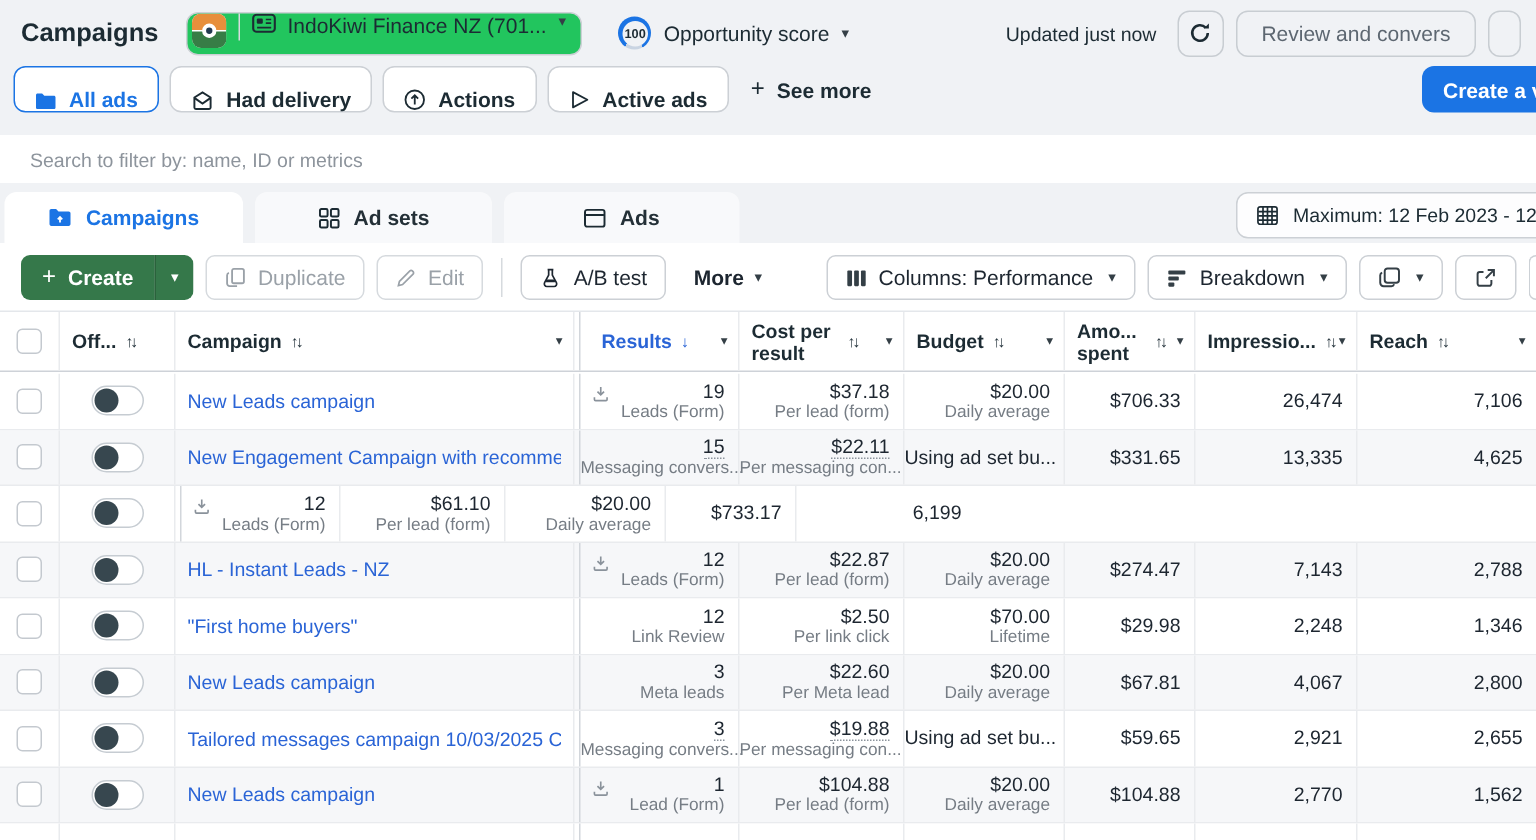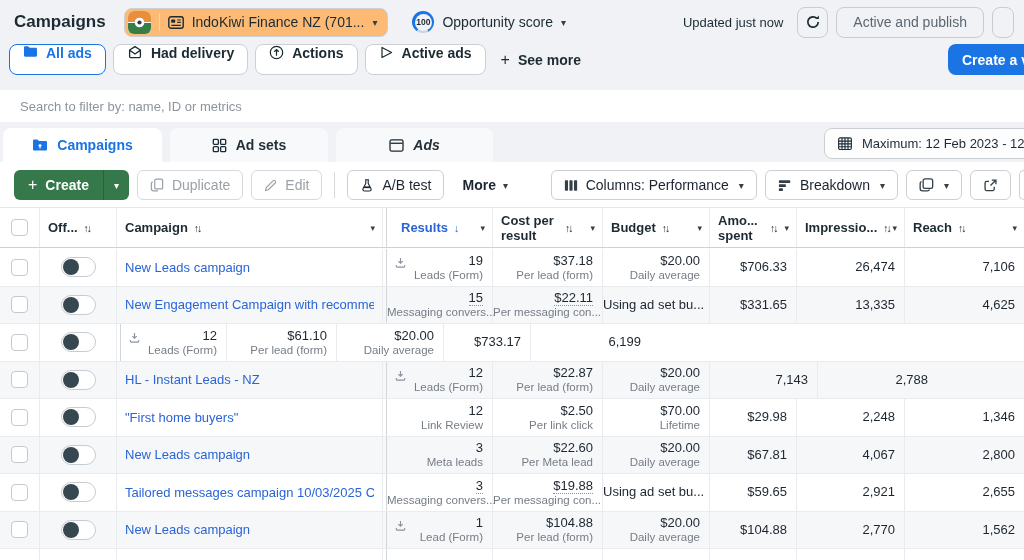--- a/index.html
+++ b/index.html
@@ -5,62 +5,62 @@
   html,body{margin:0;padding:0;background:#e9ebee;}
   .app{position:relative;width:1024px;height:560px;overflow:hidden;background:#fff;
        font-family:"Liberation Sans","DejaVu Sans",sans-serif;color:#1c2b33;}
   .app *{box-sizing:border-box;}
   button{font-family:inherit;cursor:pointer;}
 
   
   .top{position:absolute;top:0;left:0;right:0;height:90px;background:#f0f2f5;}
   .topbar{height:44px;display:flex;align-items:center;padding:0 10px 0 14px;}
   .title{font-size:17px;font-weight:700;}
-  .acct{margin-left:18px;height:29px;background:#fdba74;border:1px solid #ccd0d5;border-radius:8px;
-        display:flex;align-items:center;gap:8px;padding:0 10px 0 3px;}
+  .acct{margin-left:18px;height:29px;background:#22c55e;border:1px solid #ccd0d5;border-radius:8px;
+        display:flex;align-items:flex-start;gap:8px;padding:0 10px 0 3px;}
   .avatar{width:23px;height:23px;border-radius:6px;overflow:hidden;display:inline-flex;}
   .vsep{width:1px;height:18px;background:#d8dbde;}
   .acctname{font-size:14px;}
   .caret{font-size:10px;color:#343f46;}
   .opp{margin-left:24px;display:flex;align-items:center;gap:8px;}
   .gauge{width:22px;height:22px;border-radius:50%;background:conic-gradient(from 215deg,#1b74e4 0 82%,#c9d4e2 0);
          display:flex;align-items:center;justify-content:center;}
   .gauge>span{width:17px;height:17px;border-radius:50%;background:#f0f2f5;display:flex;align-items:center;
          justify-content:center;font-size:8.5px;font-weight:700;}
   .opplabel{font-size:14px;}
   .tspacer{flex:1;}
   .updated{font-size:13px;margin-right:14px;}
   .iconbtn{width:31px;height:31px;border:1px solid #c8cdd2;border-radius:8px;background:transparent;
            display:flex;align-items:center;justify-content:center;padding:0;}
   .reviewbtn{margin-left:8px;height:31px;border:1px solid #c8cdd2;border-radius:8px;background:transparent;
            font-size:14px;color:#5d6771;padding:0 16px;}
   .sliverbtn{margin-left:8px;height:31px;width:22px;border:1px solid #c8cdd2;border-radius:8px;background:transparent;}
 
   .filterrow{display:flex;align-items:center;gap:7px;padding-left:9px;height:31px;position:relative;}
-  .pill{height:31px;border:1px solid #ccd0d5;border-radius:8px;background:#fff;display:flex;align-items:flex-start;
+  .pill{height:31px;border:1px solid #ccd0d5;border-radius:8px;background:#fff;display:flex;align-items:flex-end;
         gap:8px;padding:0 13px;font-size:14px;font-weight:600;color:#1c2b33;}
   .pill.active{border-color:#1b74e4;color:#1b74e4;}
   .seemore{border:none;background:transparent;display:flex;align-items:center;gap:8px;font-size:14px;
         font-weight:600;color:#1c2b33;padding:0 8px;}
   .plusg{font-size:16px;font-weight:400;}
   .createview{position:absolute;left:948px;top:0;height:31px;width:120px;background:#1b74e4;color:#fff;
         border:none;border-radius:8px;font-size:14px;font-weight:600;text-align:left;padding:0 0 0 14px;
         white-space:nowrap;overflow:hidden;}
 
   
   .searchwrap{position:absolute;top:90px;left:0;right:0;height:32px;background:#fff;display:flex;align-items:center;}
   .search{width:100%;border:none;outline:none;background:transparent;font-size:13px;padding-left:20px;color:#1c2b33;}
   .search::placeholder{color:#8d949c;}
 
   
   .tabsband{position:absolute;top:122px;left:0;right:0;height:40px;background:#f0f2f5;}
   .tabs{position:absolute;left:3px;bottom:0;display:flex;gap:8px;}
   .tab{height:34px;display:flex;align-items:center;justify-content:center;gap:9px;border-radius:8px 8px 0 0;
        font-size:14px;font-weight:600;color:#243037;background:rgba(255,255,255,.55);}
-  .tab.t1{width:159px;}.tab.t2{width:158px;}.tab.t3{width:157px;font-style:italic;}
+  .tab.t1{width:159px;}.tab.t2{width:158px;}.tab.t3{width:157px;}
   .tab.selected{background:#fff;color:#1b74e4;font-weight:700;}
   .datepill{position:absolute;left:824px;top:6px;height:31px;width:300px;background:rgba(255,255,255,.85);
        border:1px solid #ccd0d5;border-radius:8px;display:flex;align-items:center;gap:9px;padding:0 12px;
        font-size:13px;white-space:nowrap;overflow:hidden;}
 
   
   .toolbar{position:absolute;top:162px;left:0;right:0;height:45px;background:#fff;}
   .tleft{position:absolute;left:14px;top:8px;display:flex;align-items:center;gap:8px;}
   .tright{position:absolute;right:0;top:8px;display:flex;align-items:center;gap:8px;}
   .createsplit{display:flex;height:30px;border-radius:6px;overflow:hidden;}
@@ -148,21 +148,21 @@
         <span class="caret">▾</span>
       </div>
       <div class="tspacer"></div>
       <div class="updated">Updated just now</div>
       <button class="iconbtn">
         <svg class="ic" width="16" height="16" viewBox="0 0 16 16">
             <path d="M13.2 8a5.2 5.2 0 1 1-1.4-3.55" fill="none" stroke="#1c2b33" stroke-width="1.7"></path>
             <path d="M13.9 1.6v3.4h-3.4z" fill="#1c2b33"></path>
           </svg>
       </button>
-      <button class="reviewbtn">Active and publish</button>
+      <button class="reviewbtn">Review and convers</button>
       <div class="sliverbtn"></div>
     </div>
 
     <div class="filterrow">
       <button class="pill active">
         <span>
             <svg class="ic" width="15" height="13" viewBox="0 0 16 14">
               <path d="M1 2.6c0-.7.5-1.2 1.2-1.2h3.2L7 3h6.8c.7 0 1.2.5 1.2 1.2v7.2c0 .7-.5 1.2-1.2 1.2H2.2c-.7 0-1.2-.5-1.2-1.2z" fill="#1b74e4"></path>
             </svg>
           </span>
@@ -497,20 +497,21 @@
           </span>
         </div>
         <div class="cell c-cost two">
           <div class="v"><span>$22.87</span></div>
           <div class="s">Per lead (form)</div>
         </div>
         <div class="cell c-bud two">
           <div class="v"><span>$20.00</span></div>
           <div class="s">Daily average</div>
         </div>
+        <div class="cell c-spent vone">$274.47</div>
         <div class="cell c-impr vone">7,143</div>
         <div class="cell c-reach vone">2,788</div>
       </div>
       <div class="row">
         <div class="cell c-check ccenter">
           <div class="checkbox"></div>
         </div>
         <div class="cell c-off ccenter">
           <div class="toggle">
             <div class="knob"></div>

